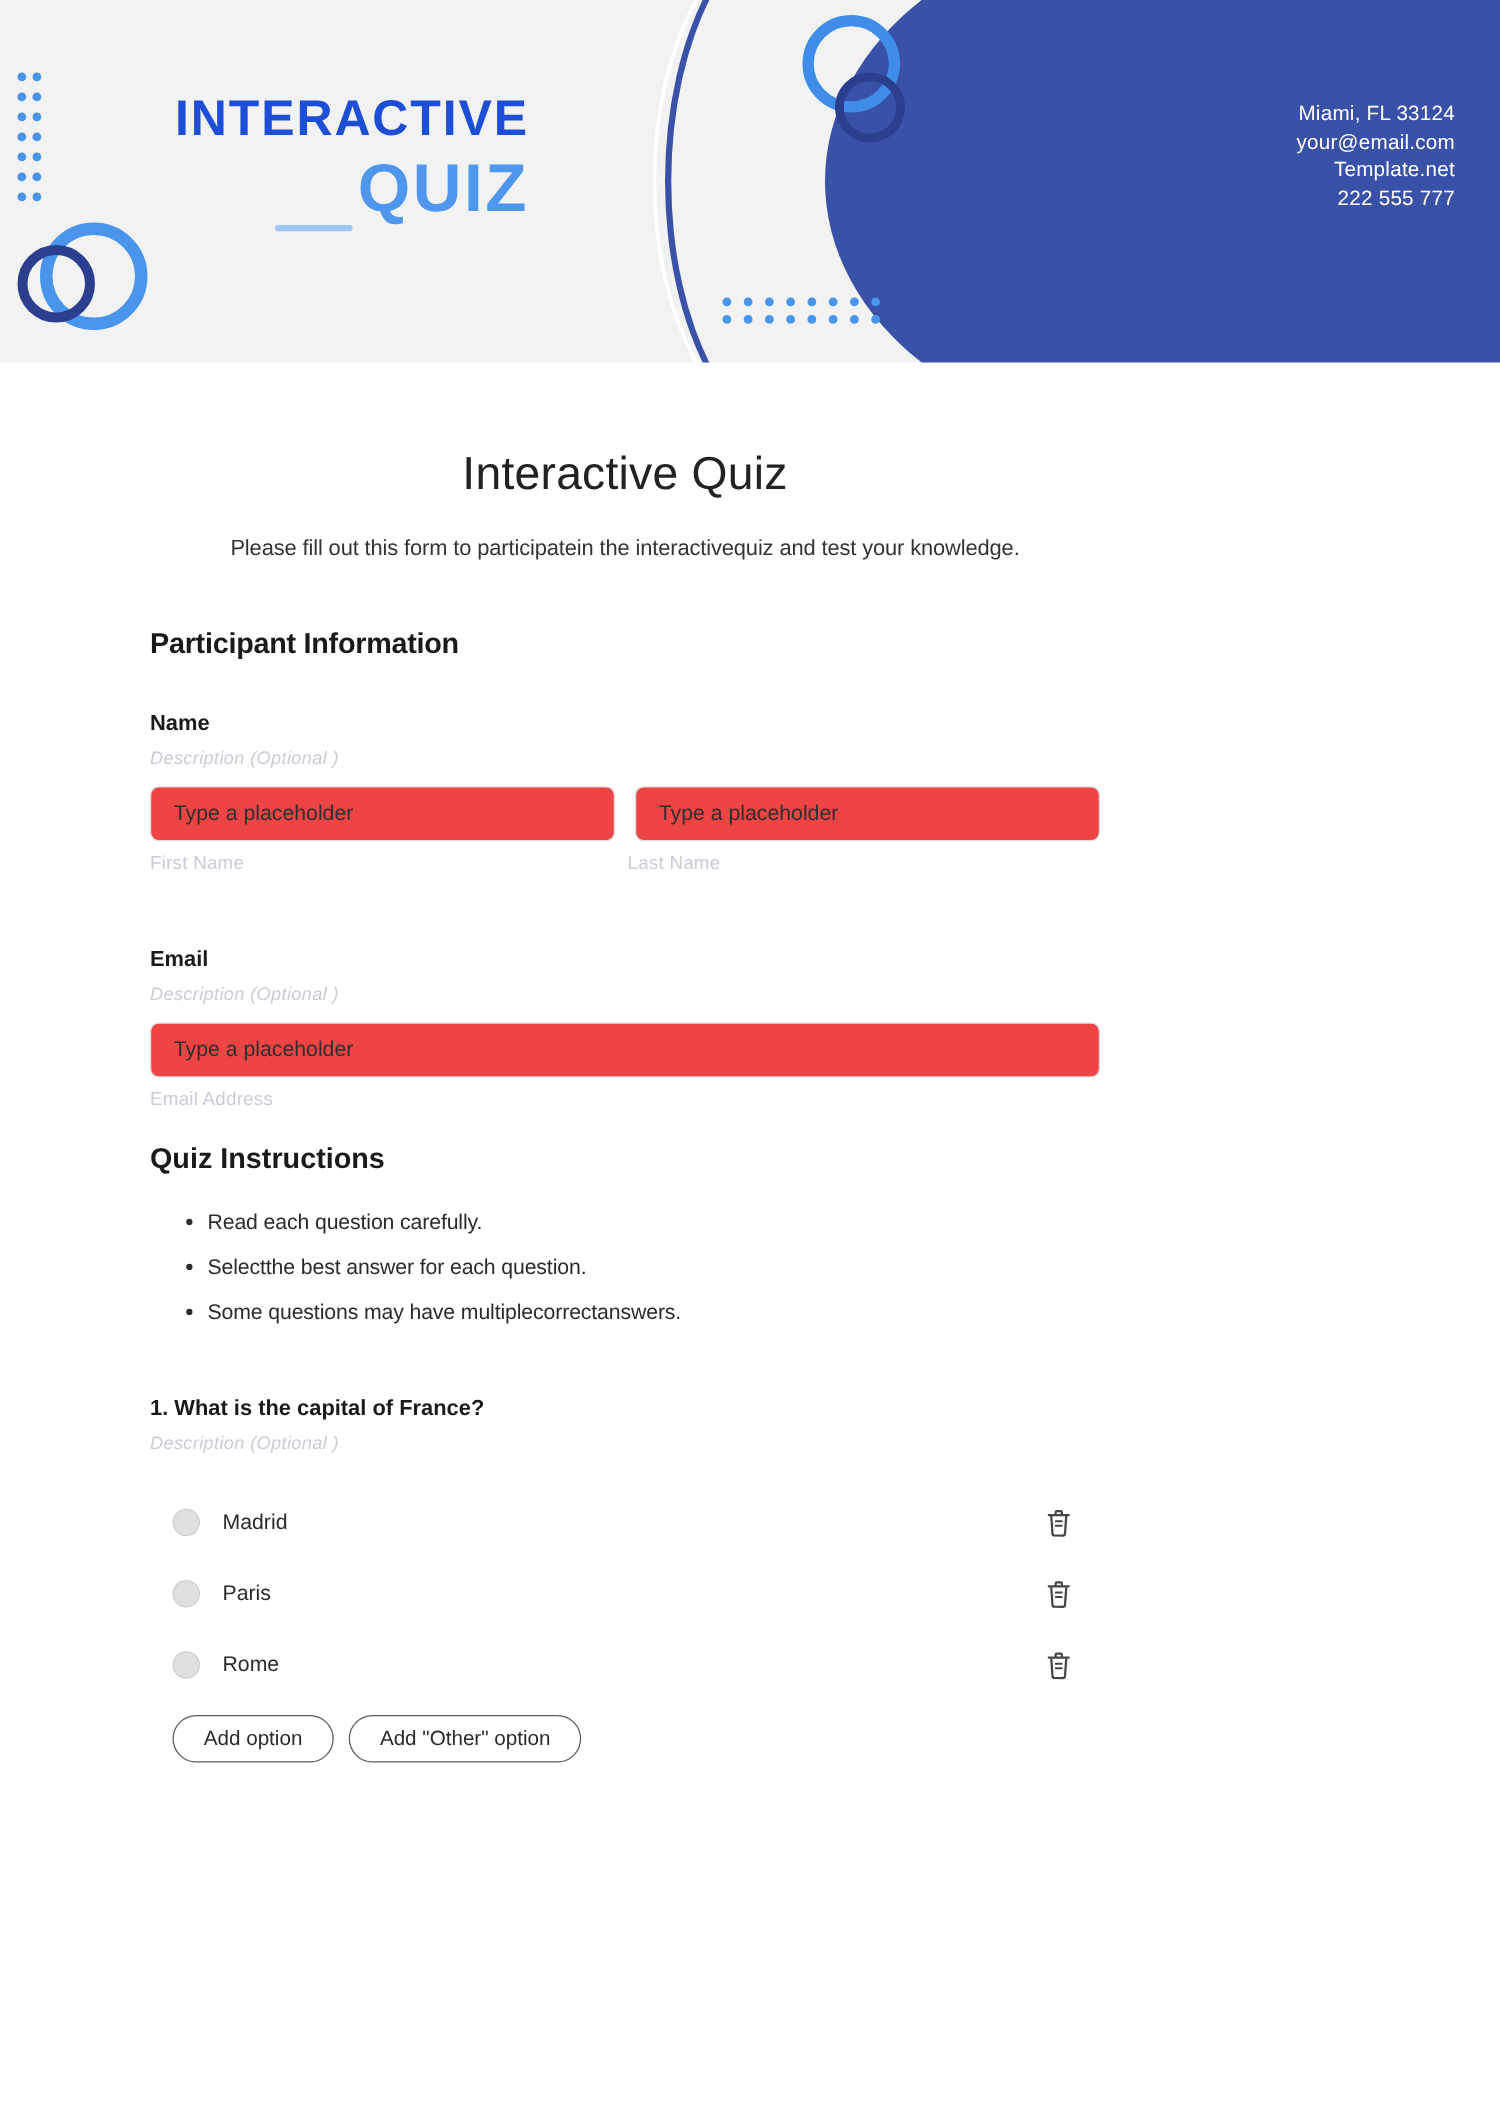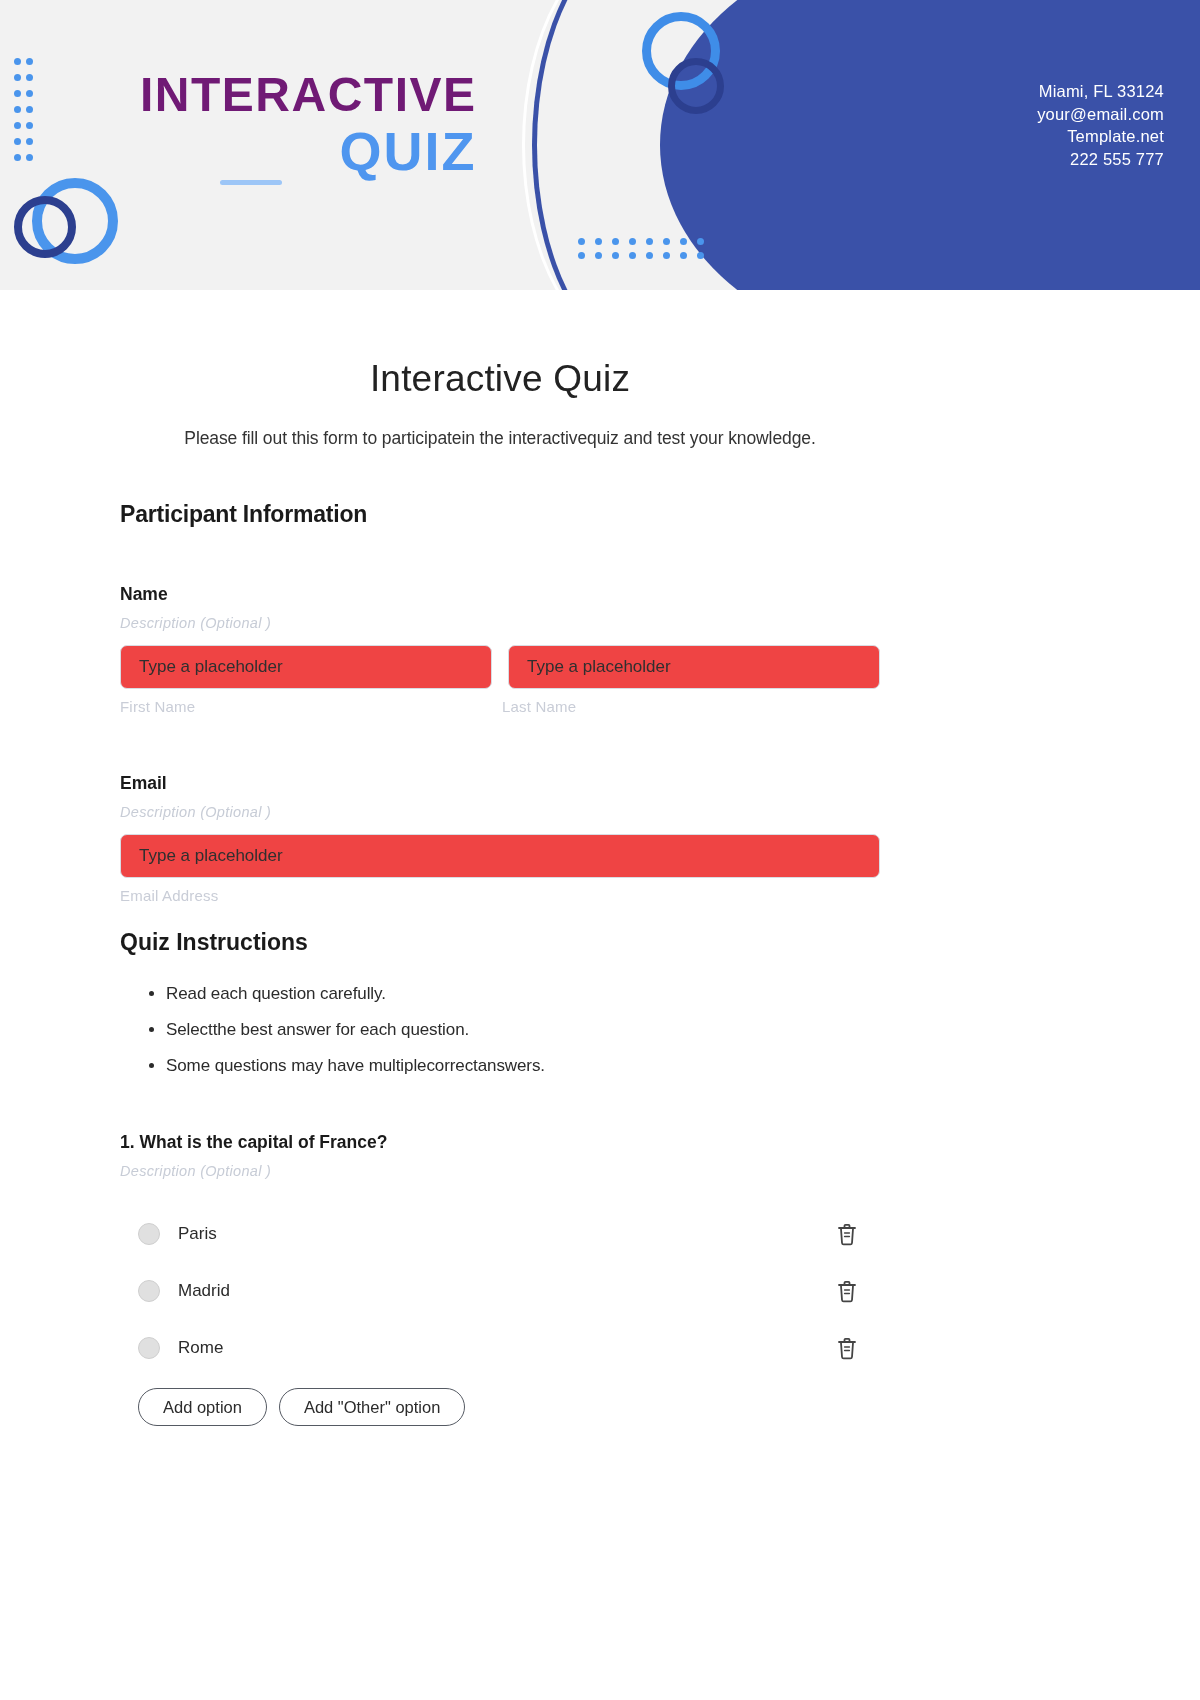--- a/index.html
+++ b/index.html
@@ -71,24 +71,24 @@
     margin-left: 45px;
   }
 
   .logo-wrap {
     position: absolute;
     left: 140px;
     top: 68px;
     z-index: 5;
   }
   .logo-line1 {
-    font-size: 48px;
+    font-size: 40px;
     font-weight: 700;
     letter-spacing: 1.5px;
-    color: #701a75;
+    color: #1d4ed8;
     line-height: 54px;
   }
   .logo-line2 {
     font-size: 54px;
     font-weight: 700;
     letter-spacing: 2px;
     color: #4f96ef;
     line-height: 58px;
     text-align: right;
   }
@@ -160,21 +160,21 @@
   }
 
   .section-title {
     margin-top: 52px;
     font-size: 23px;
     font-weight: 700;
     color: #1a1a1a;
     letter-spacing: -0.2px;
   }
 
-  .field-block { margin-top: 56px; }
+  .field-block { margin-top: 40px; }
 
   .field-label {
     font-size: 17.5px;
     font-weight: 700;
     color: #1a1a1a;
   }
 
   .field-desc {
     margin-top: 10px;
     font-size: 14.5px;
@@ -372,34 +372,34 @@
   </ul>
 
   <div class="question-title">1. What is the capital of France?</div>
   <div class="field-desc">Description  (Optional )</div>
 
   <div class="options">
 
 
     <div class="option-row">
       <span class="radio"></span>
-      <span class="option-label">Paris</span>
+      <span class="option-label">Madrid</span>
       <span class="trash">
         <svg viewBox="0 0 22 24" width="22" height="24">
           <path d="M3 6 H19" stroke="#444" stroke-width="1.8" fill="none" stroke-linecap="round"></path>
           <path d="M8.5 6 V3.8 A1 1 0 0 1 9.5 2.8 H12.5 A1 1 0 0 1 13.5 3.8 V6" stroke="#444" stroke-width="1.8" fill="none"></path>
           <path d="M5 6.8 L6 21 A1.6 1.6 0 0 0 7.6 22.4 H14.4 A1.6 1.6 0 0 0 16 21 L17 6.8" stroke="#444" stroke-width="1.8" fill="none"></path>
           <path d="M8.6 11 H13.4 M8.6 14.6 H13.4" stroke="#444" stroke-width="1.5" stroke-linecap="round"></path>
         </svg>
       </span>
     </div>
 
     <div class="option-row">
       <span class="radio"></span>
-      <span class="option-label">Madrid</span>
+      <span class="option-label">Paris</span>
       <span class="trash">
         <svg viewBox="0 0 22 24" width="22" height="24">
           <path d="M3 6 H19" stroke="#444" stroke-width="1.8" fill="none" stroke-linecap="round"></path>
           <path d="M8.5 6 V3.8 A1 1 0 0 1 9.5 2.8 H12.5 A1 1 0 0 1 13.5 3.8 V6" stroke="#444" stroke-width="1.8" fill="none"></path>
           <path d="M5 6.8 L6 21 A1.6 1.6 0 0 0 7.6 22.4 H14.4 A1.6 1.6 0 0 0 16 21 L17 6.8" stroke="#444" stroke-width="1.8" fill="none"></path>
           <path d="M8.6 11 H13.4 M8.6 14.6 H13.4" stroke="#444" stroke-width="1.5" stroke-linecap="round"></path>
         </svg>
       </span>
     </div>
 

